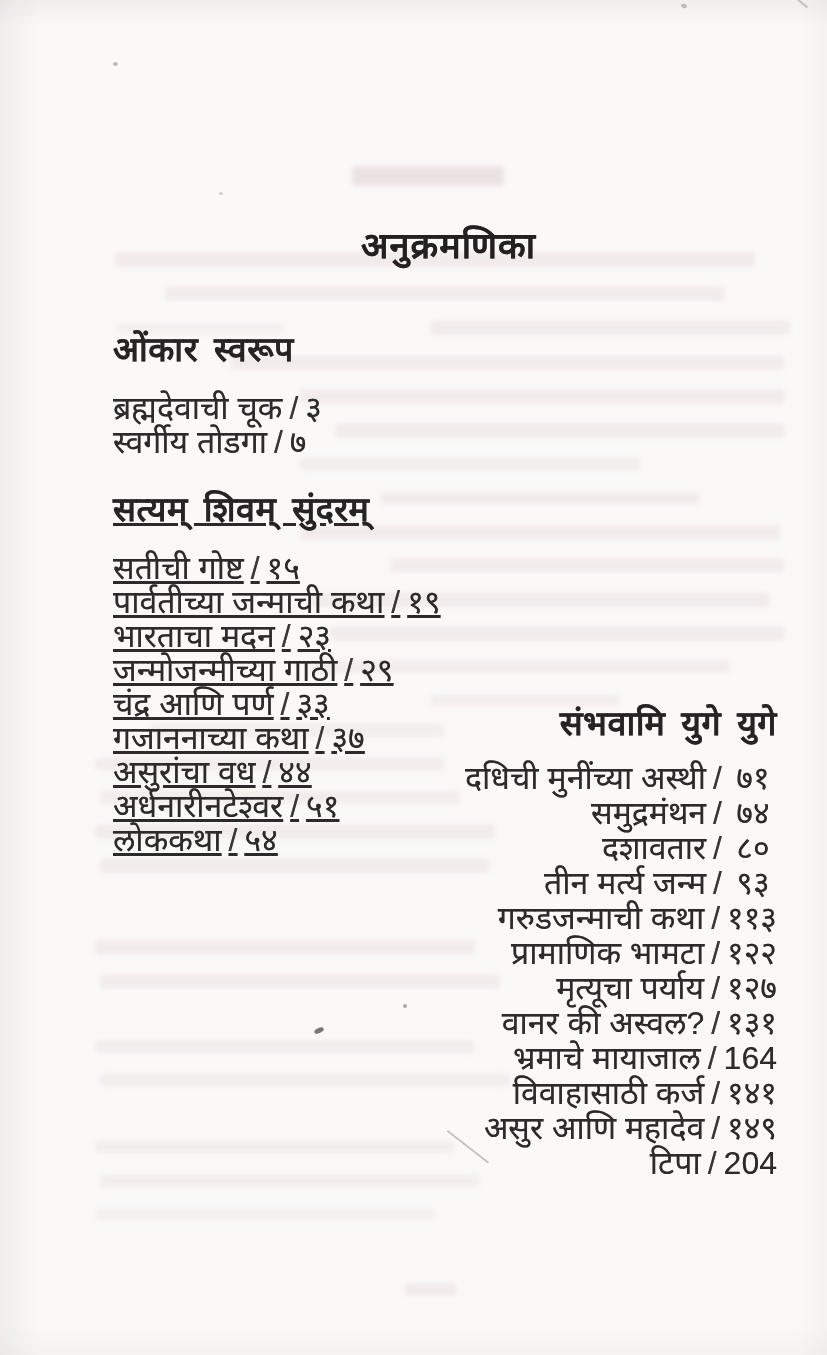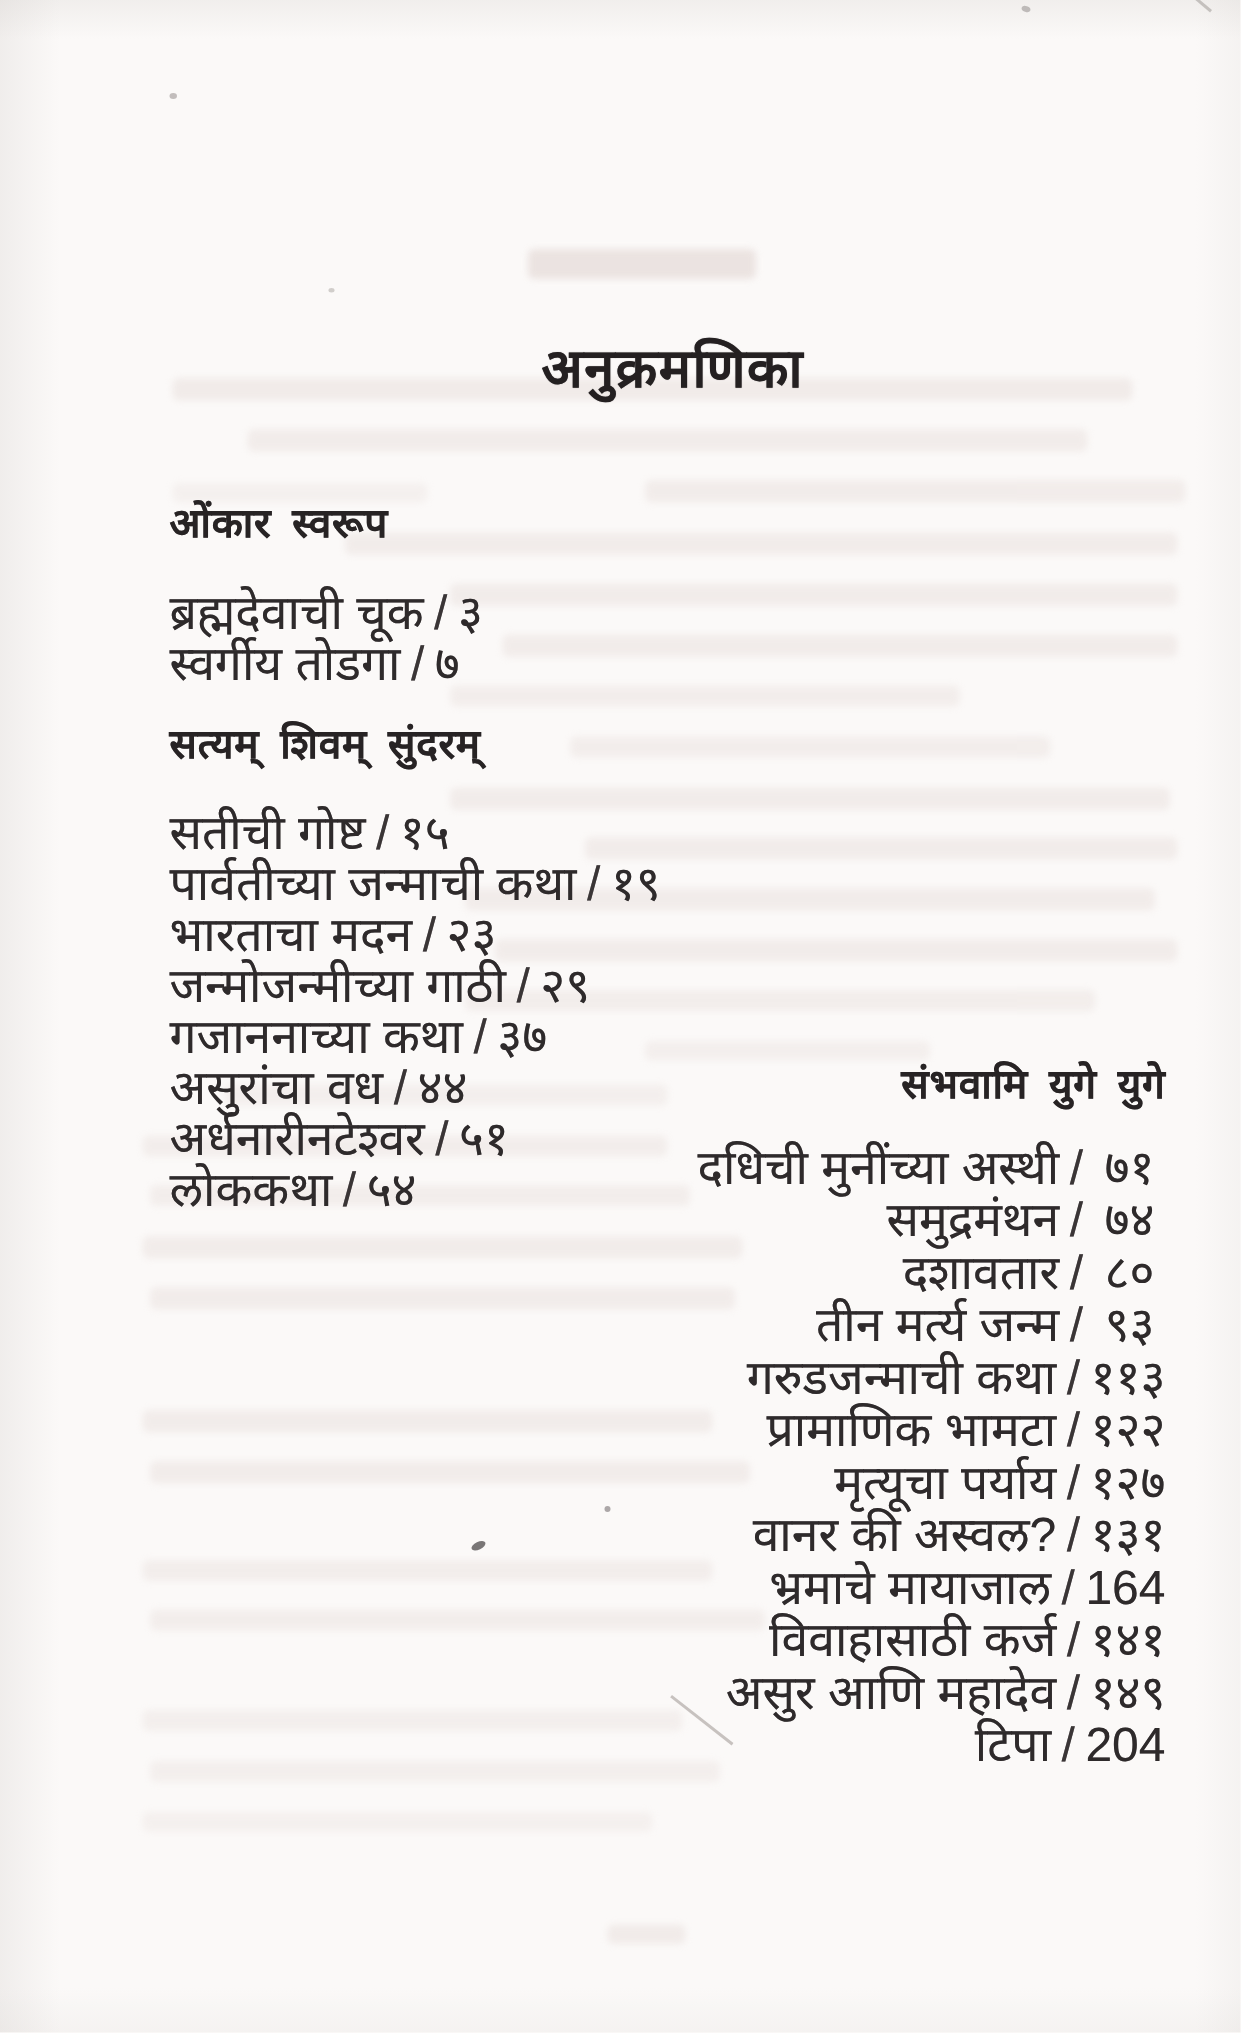--- a/index.html
+++ b/index.html
@@ -44,26 +44,26 @@
     color:#2e2a2b;
     text-shadow:0 0 0.4px rgba(46,42,43,0.55);
   }
   .col-right{
     position:absolute;right:50px;top:706px;width:420px;
     text-align:right;
     color:#2e2a2b;
     text-shadow:0 0 0.4px rgba(46,42,43,0.55);
   }
   .section-heading{
-    font-size:27px;font-weight:bold;color:#272324;
+    font-size:34px;font-weight:bold;color:#272324;
     line-height:34px;white-space:nowrap;
     letter-spacing:0.5px;
     word-spacing:6px;
   }
-  .col-left .section + .section{margin-top:20px;}
+  .col-left .section + .section{margin-top:33px;text-decoration:underline;}
   .entry-list{margin-top:25px;}
   .col-right .entry-list{margin-top:21px;}
   .entry{
     font-size:32px;line-height:34px;white-space:nowrap;
   }
   .col-right .entry{line-height:35px;}
   .slash{margin:0 7px;color:#3a3536;}
   .col-right .num{display:inline-block;min-width:48px;text-align:center;}
 </style>
 </head>
@@ -120,20 +120,21 @@
           <div class="entry"><span>स्वर्गीय तोडगा</span><span class="slash">/</span><span class="num">७</span></div>
         </div>
     </div>
     <div class="section">
       <div class="section-heading">सत्यम् शिवम् सुंदरम्</div>
       <div class="entry-list">
           <div class="entry"><span>सतीची गोष्ट</span><span class="slash">/</span><span class="num">१५</span></div>
           <div class="entry"><span>पार्वतीच्या जन्माची कथा</span><span class="slash">/</span><span class="num">१९</span></div>
           <div class="entry"><span>भारताचा मदन</span><span class="slash">/</span><span class="num">२३</span></div>
           <div class="entry"><span>जन्मोजन्मीच्या गाठी</span><span class="slash">/</span><span class="num">२९</span></div>
+          <div class="entry"><span>चंद्र आणि पर्ण</span><span class="slash">/</span><span class="num">३३</span></div>
           <div class="entry"><span>गजाननाच्या कथा</span><span class="slash">/</span><span class="num">३७</span></div>
           <div class="entry"><span>असुरांचा वध</span><span class="slash">/</span><span class="num">४४</span></div>
           <div class="entry"><span>अर्धनारीनटेश्वर</span><span class="slash">/</span><span class="num">५१</span></div>
           <div class="entry"><span>लोककथा</span><span class="slash">/</span><span class="num">५४</span></div>
         </div>
     </div>
   </div>
 
   <div class="col-right">
     <div class="section">

